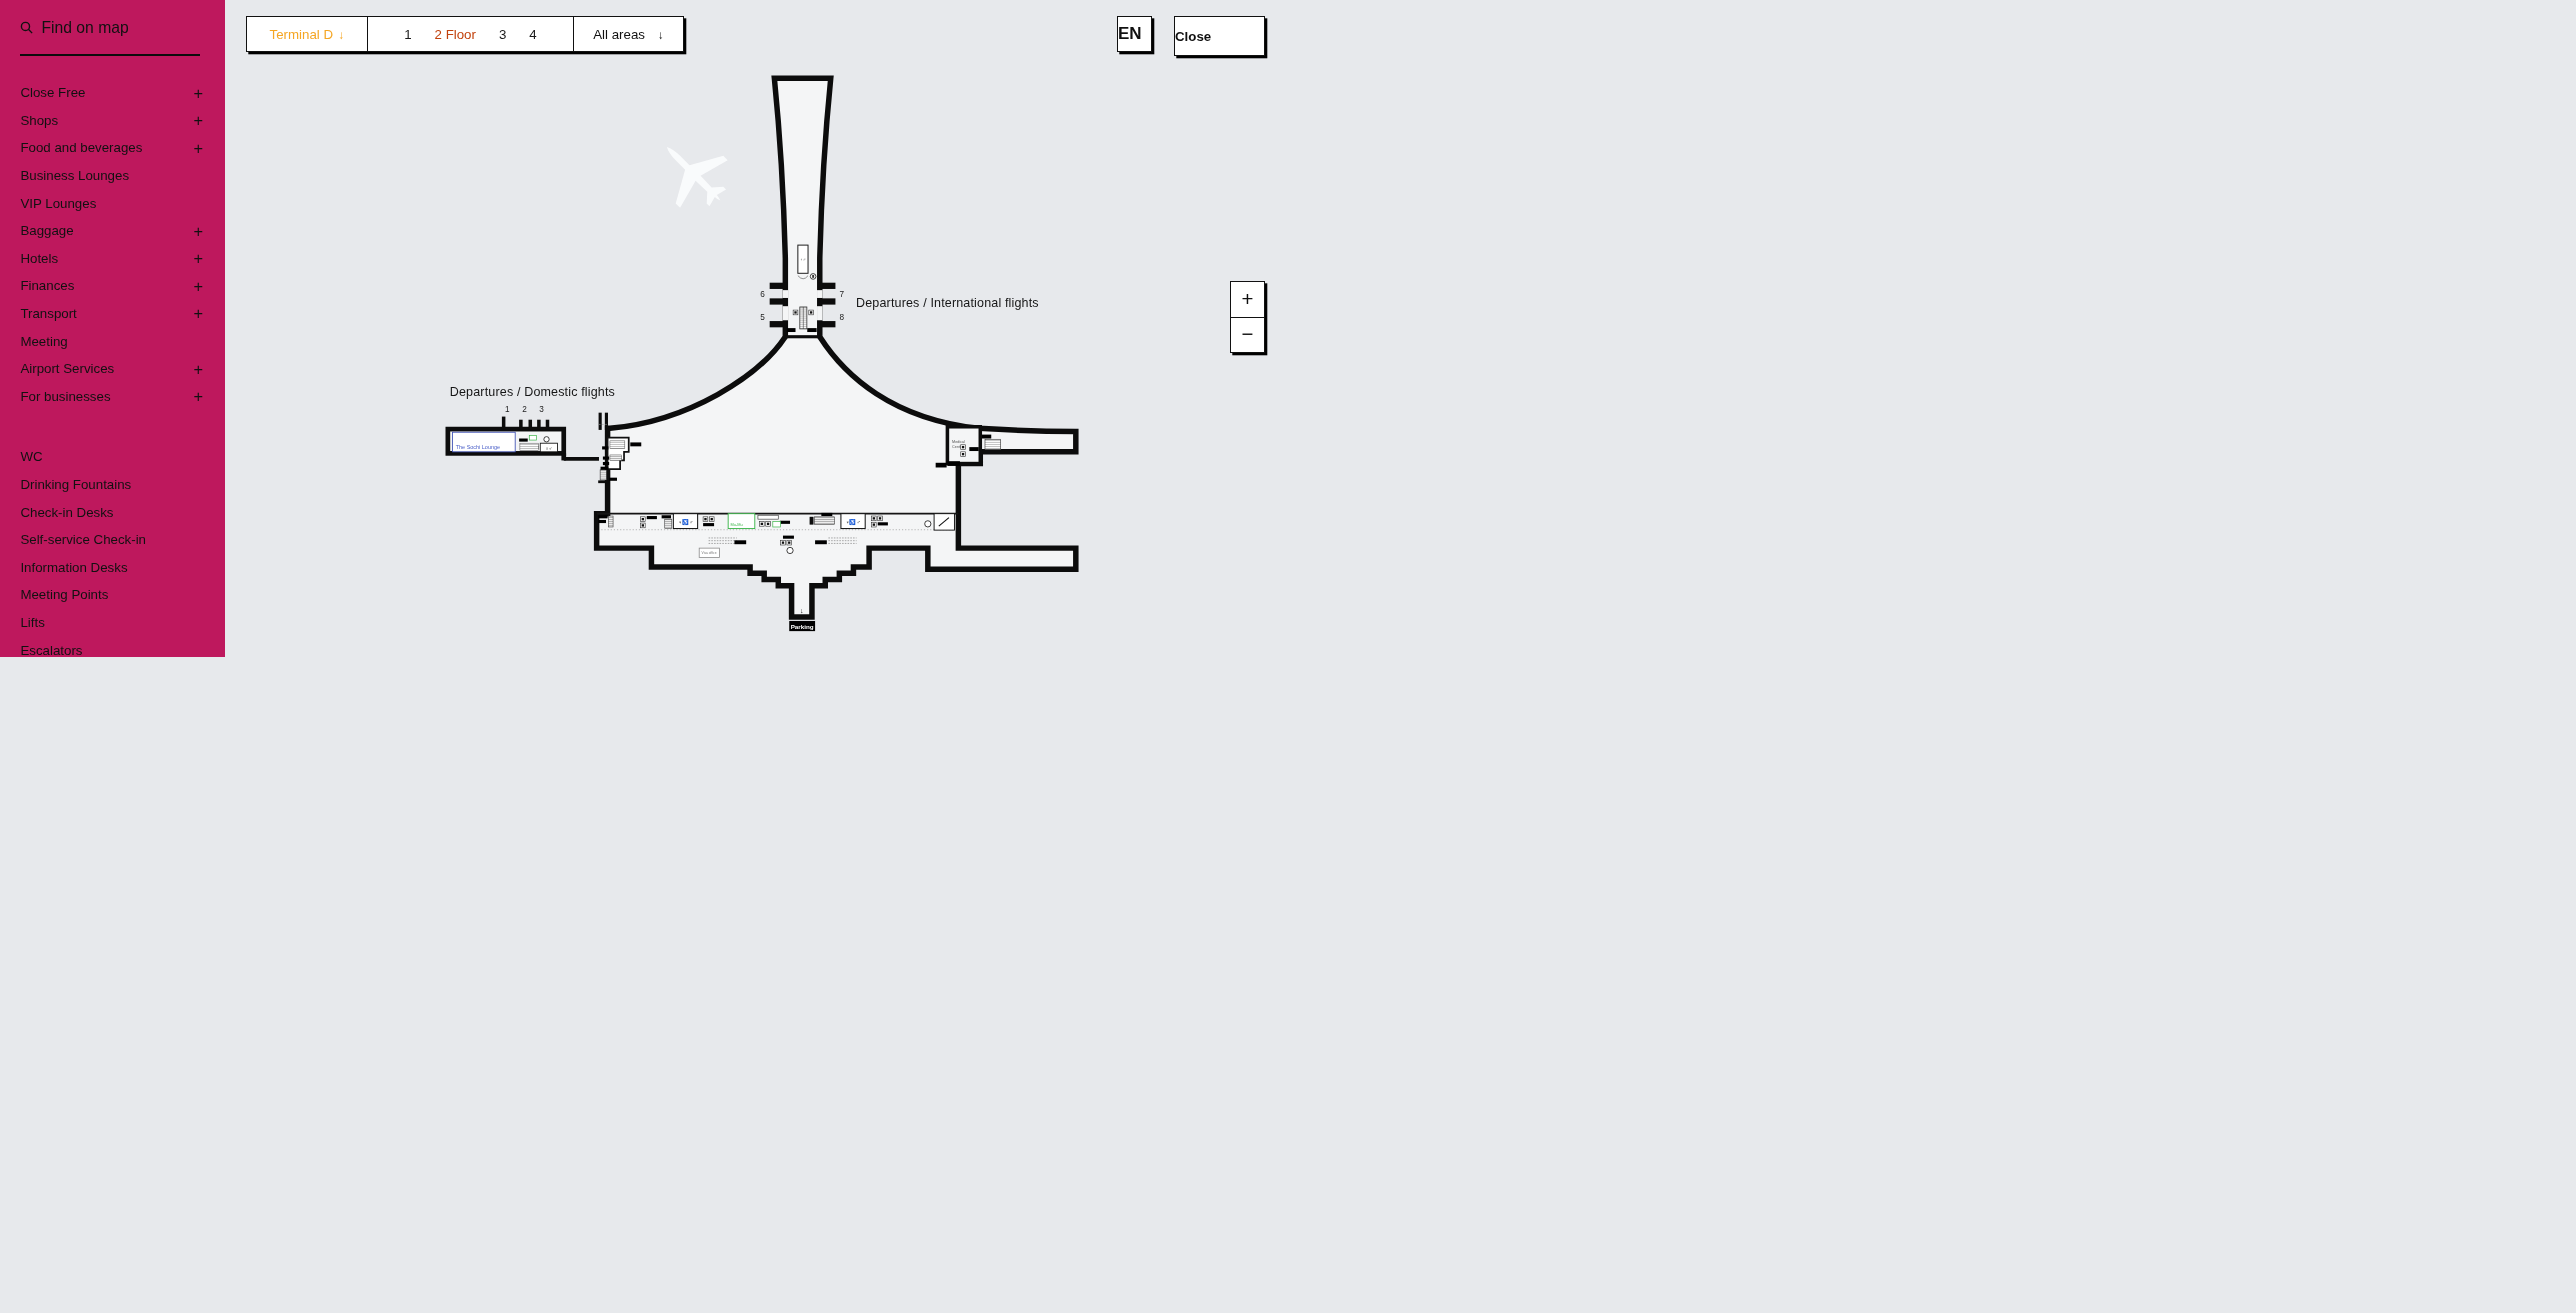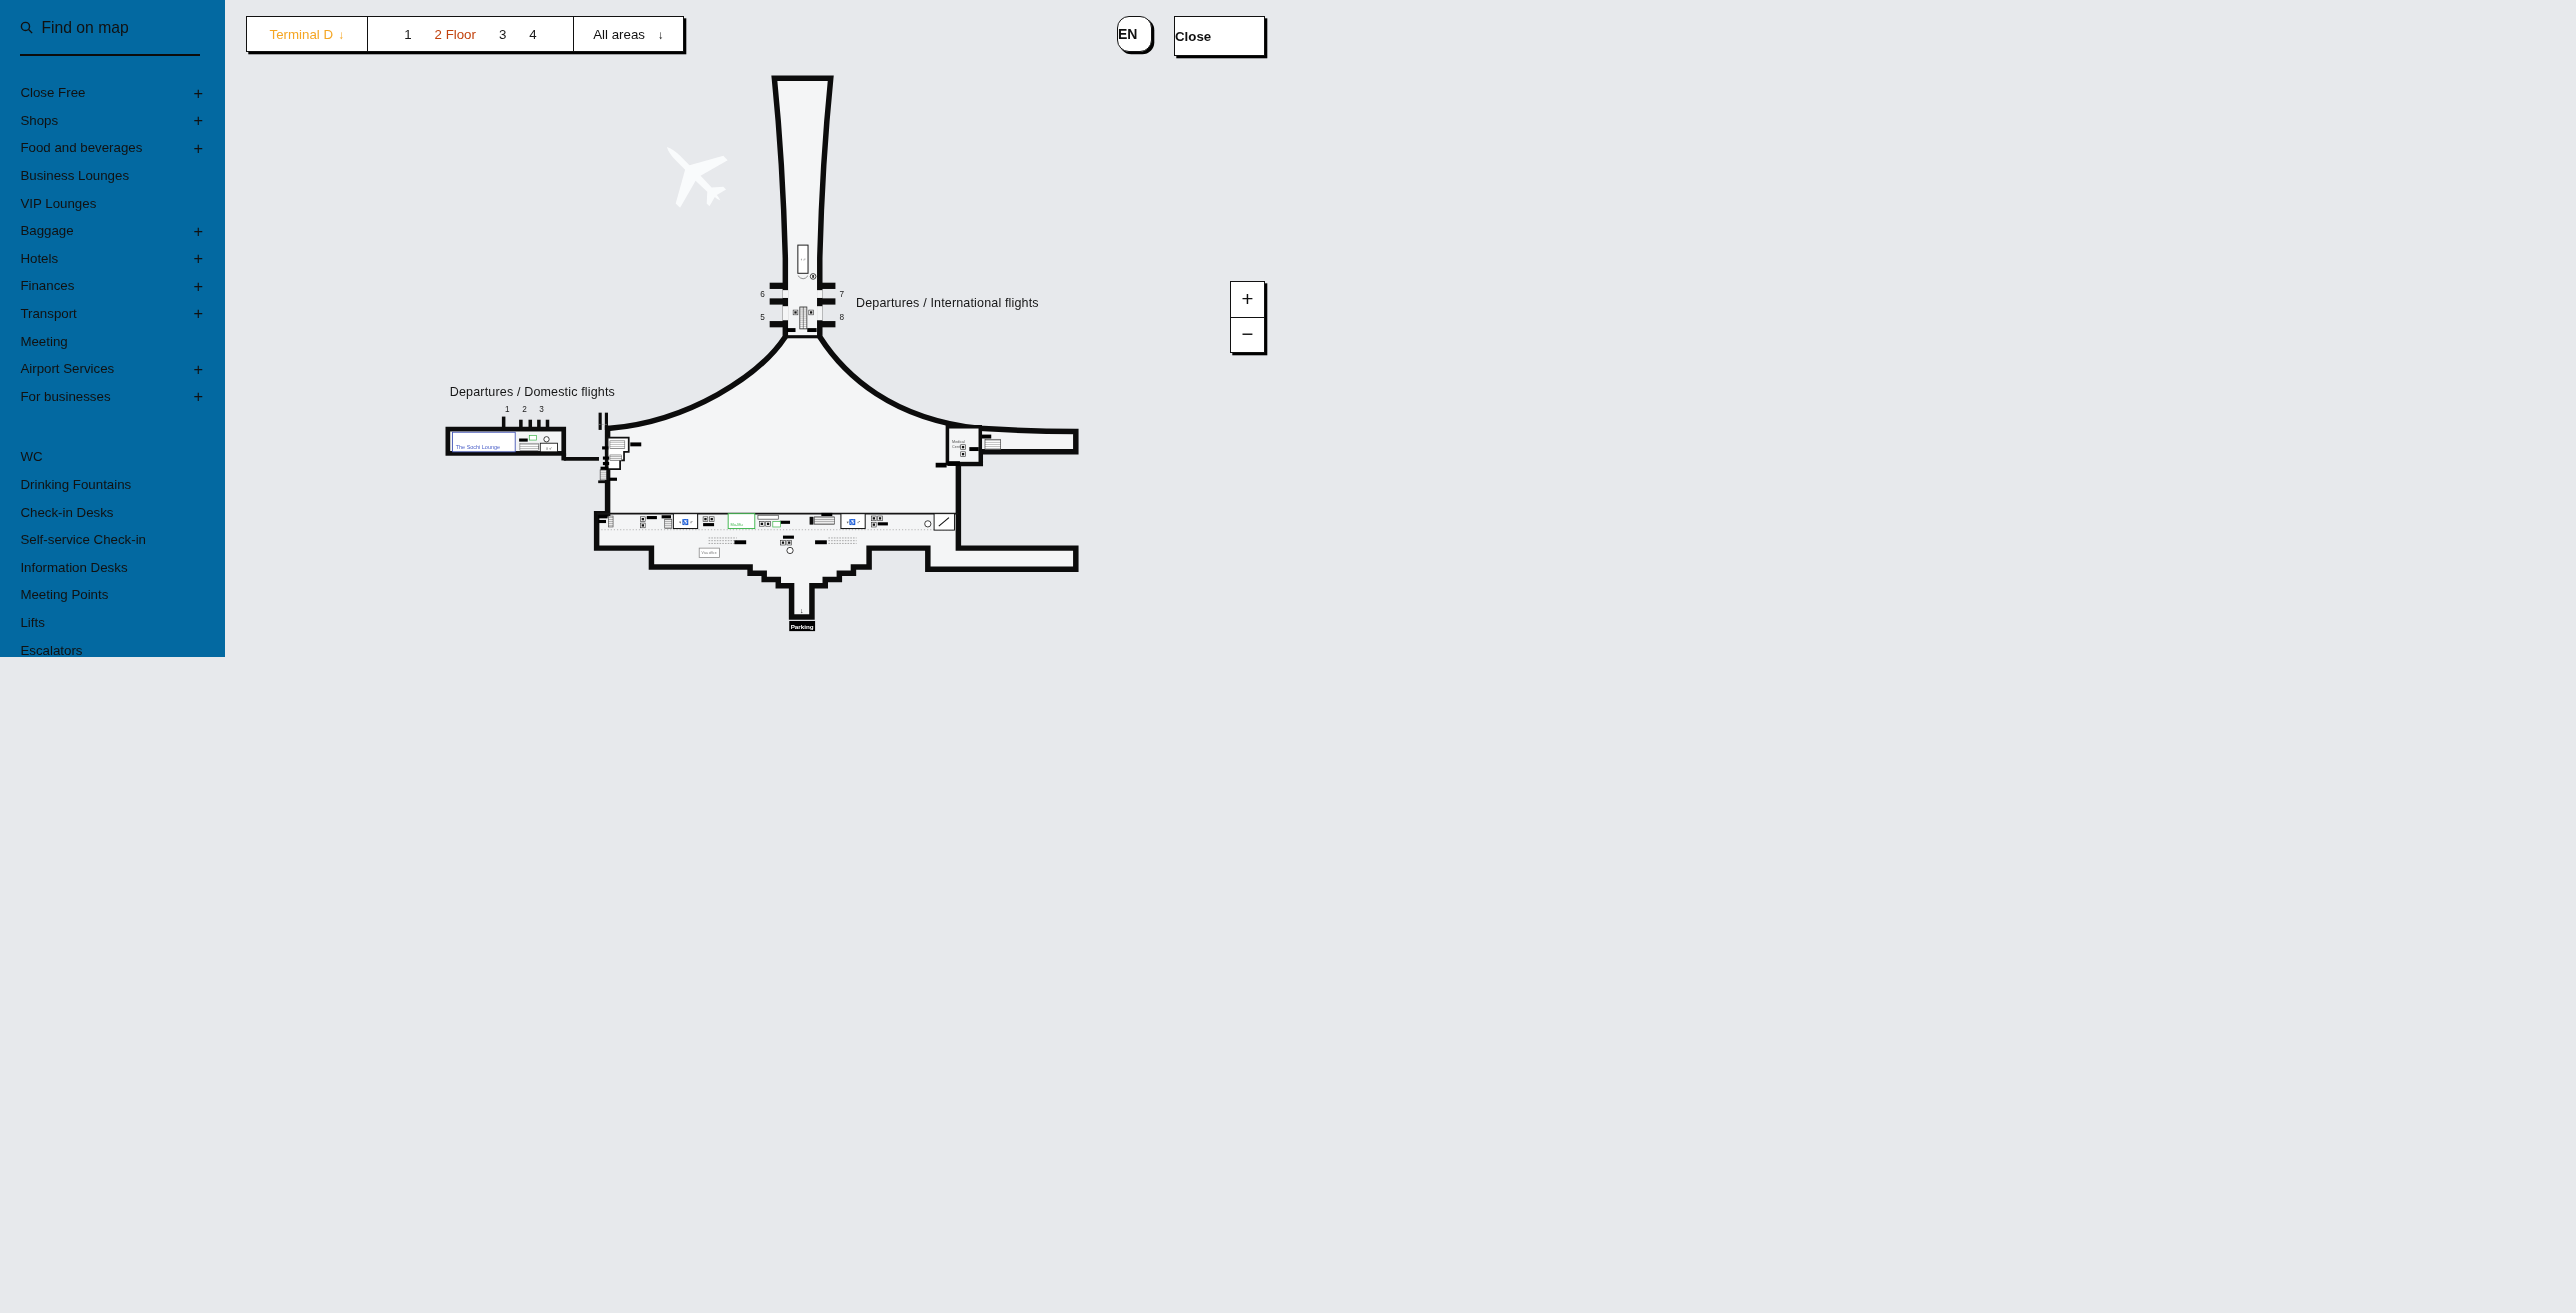--- a/index.html
+++ b/index.html
@@ -1,41 +1,41 @@
 <!DOCTYPE html>
 <html style="font-size:12.5px"><head>
 <meta charset="utf-8">
 <style>
   html,body{margin:0;padding:0;background:#e7e9ec;}
   body{width:1288px;height:657px;overflow:hidden;position:relative;
        font-family:"Liberation Sans",sans-serif;color:#111;}
   
   #map-svg{position:absolute;left:0;top:0;width:1288px;height:657px;}
   
-  .sidebar{position:absolute;left:0;top:0;width:225px;height:657px;background:#0369a1;z-index:5;}
+  .sidebar{position:absolute;left:0;top:0;width:225px;height:657px;background:#be185d;z-index:5;}
   .sb-title{position:absolute;left:20.4px;top:19px;display:flex;align-items:center;gap:7.8px;
             font-size:15.7px;color:#111;}
   .sb-divider{position:absolute;left:20.4px;top:54px;width:180px;height:2.3px;background:#0c0c0c;}
   .sb-list{position:absolute;left:0;top:79px;width:225px;}
   .sb-item{height:27.6px;display:flex;align-items:center;justify-content:space-between;
            padding:0 22px 0 20.4px;font-size:13.3px;cursor:pointer;}
   .sb-item .plus{font-size:16.4px;font-weight:300;color:#111;line-height:1;}
   .sb-gap{height:33px;}
   
   .btnbox{position:absolute;background:#fff;border:1.6px solid #111;box-shadow:2.3px 2.3px 0 0 #000;
           box-sizing:border-box;display:flex;align-items:center;justify-content:flex-start;z-index:4;}
   .toolbar{left:246px;top:16.4px;width:438px;height:36px;padding:0;display:flex;align-items:stretch;}
   .tb-seg{display:flex;align-items:center;justify-content:center;font-size:13.3px;}
   .tb-seg.t1{width:121px;color:#f5a623;gap:5.5px;}
   .tb-seg.t2{width:207px;border-left:1.2px solid #111;border-right:1.2px solid #111;gap:23px;}
   .tb-seg.t3{width:110px;gap:13px;}
   .tb-arrow{font-size:11.7px;}
   .floor{color:#1a1a1a;cursor:pointer;}
   .floor.active{color:#c2410c;}
-  .btn-en{left:1117px;top:16.4px;width:35px;height:36px;font-size:14px;font-weight:700;border-radius:12px;}
+  .btn-en{left:1117px;top:16.4px;width:35px;height:36px;font-size:17px;font-weight:700;}
   .btn-close{left:1174px;top:16.4px;width:91px;height:40px;font-size:13.3px;font-weight:700;}
   .zoombox{left:1230px;top:281px;width:35px;height:72px;flex-direction:column;padding:0;}
   .zbtn{width:100%;height:36px;display:flex;align-items:center;justify-content:center;
         font-size:20.4px;cursor:pointer;}
   .zbtn.zin{border-bottom:1.6px solid #111;}
 </style>
 </head>
 <body>
 
 <svg id="map-svg" viewBox="0 0 1645 839">

